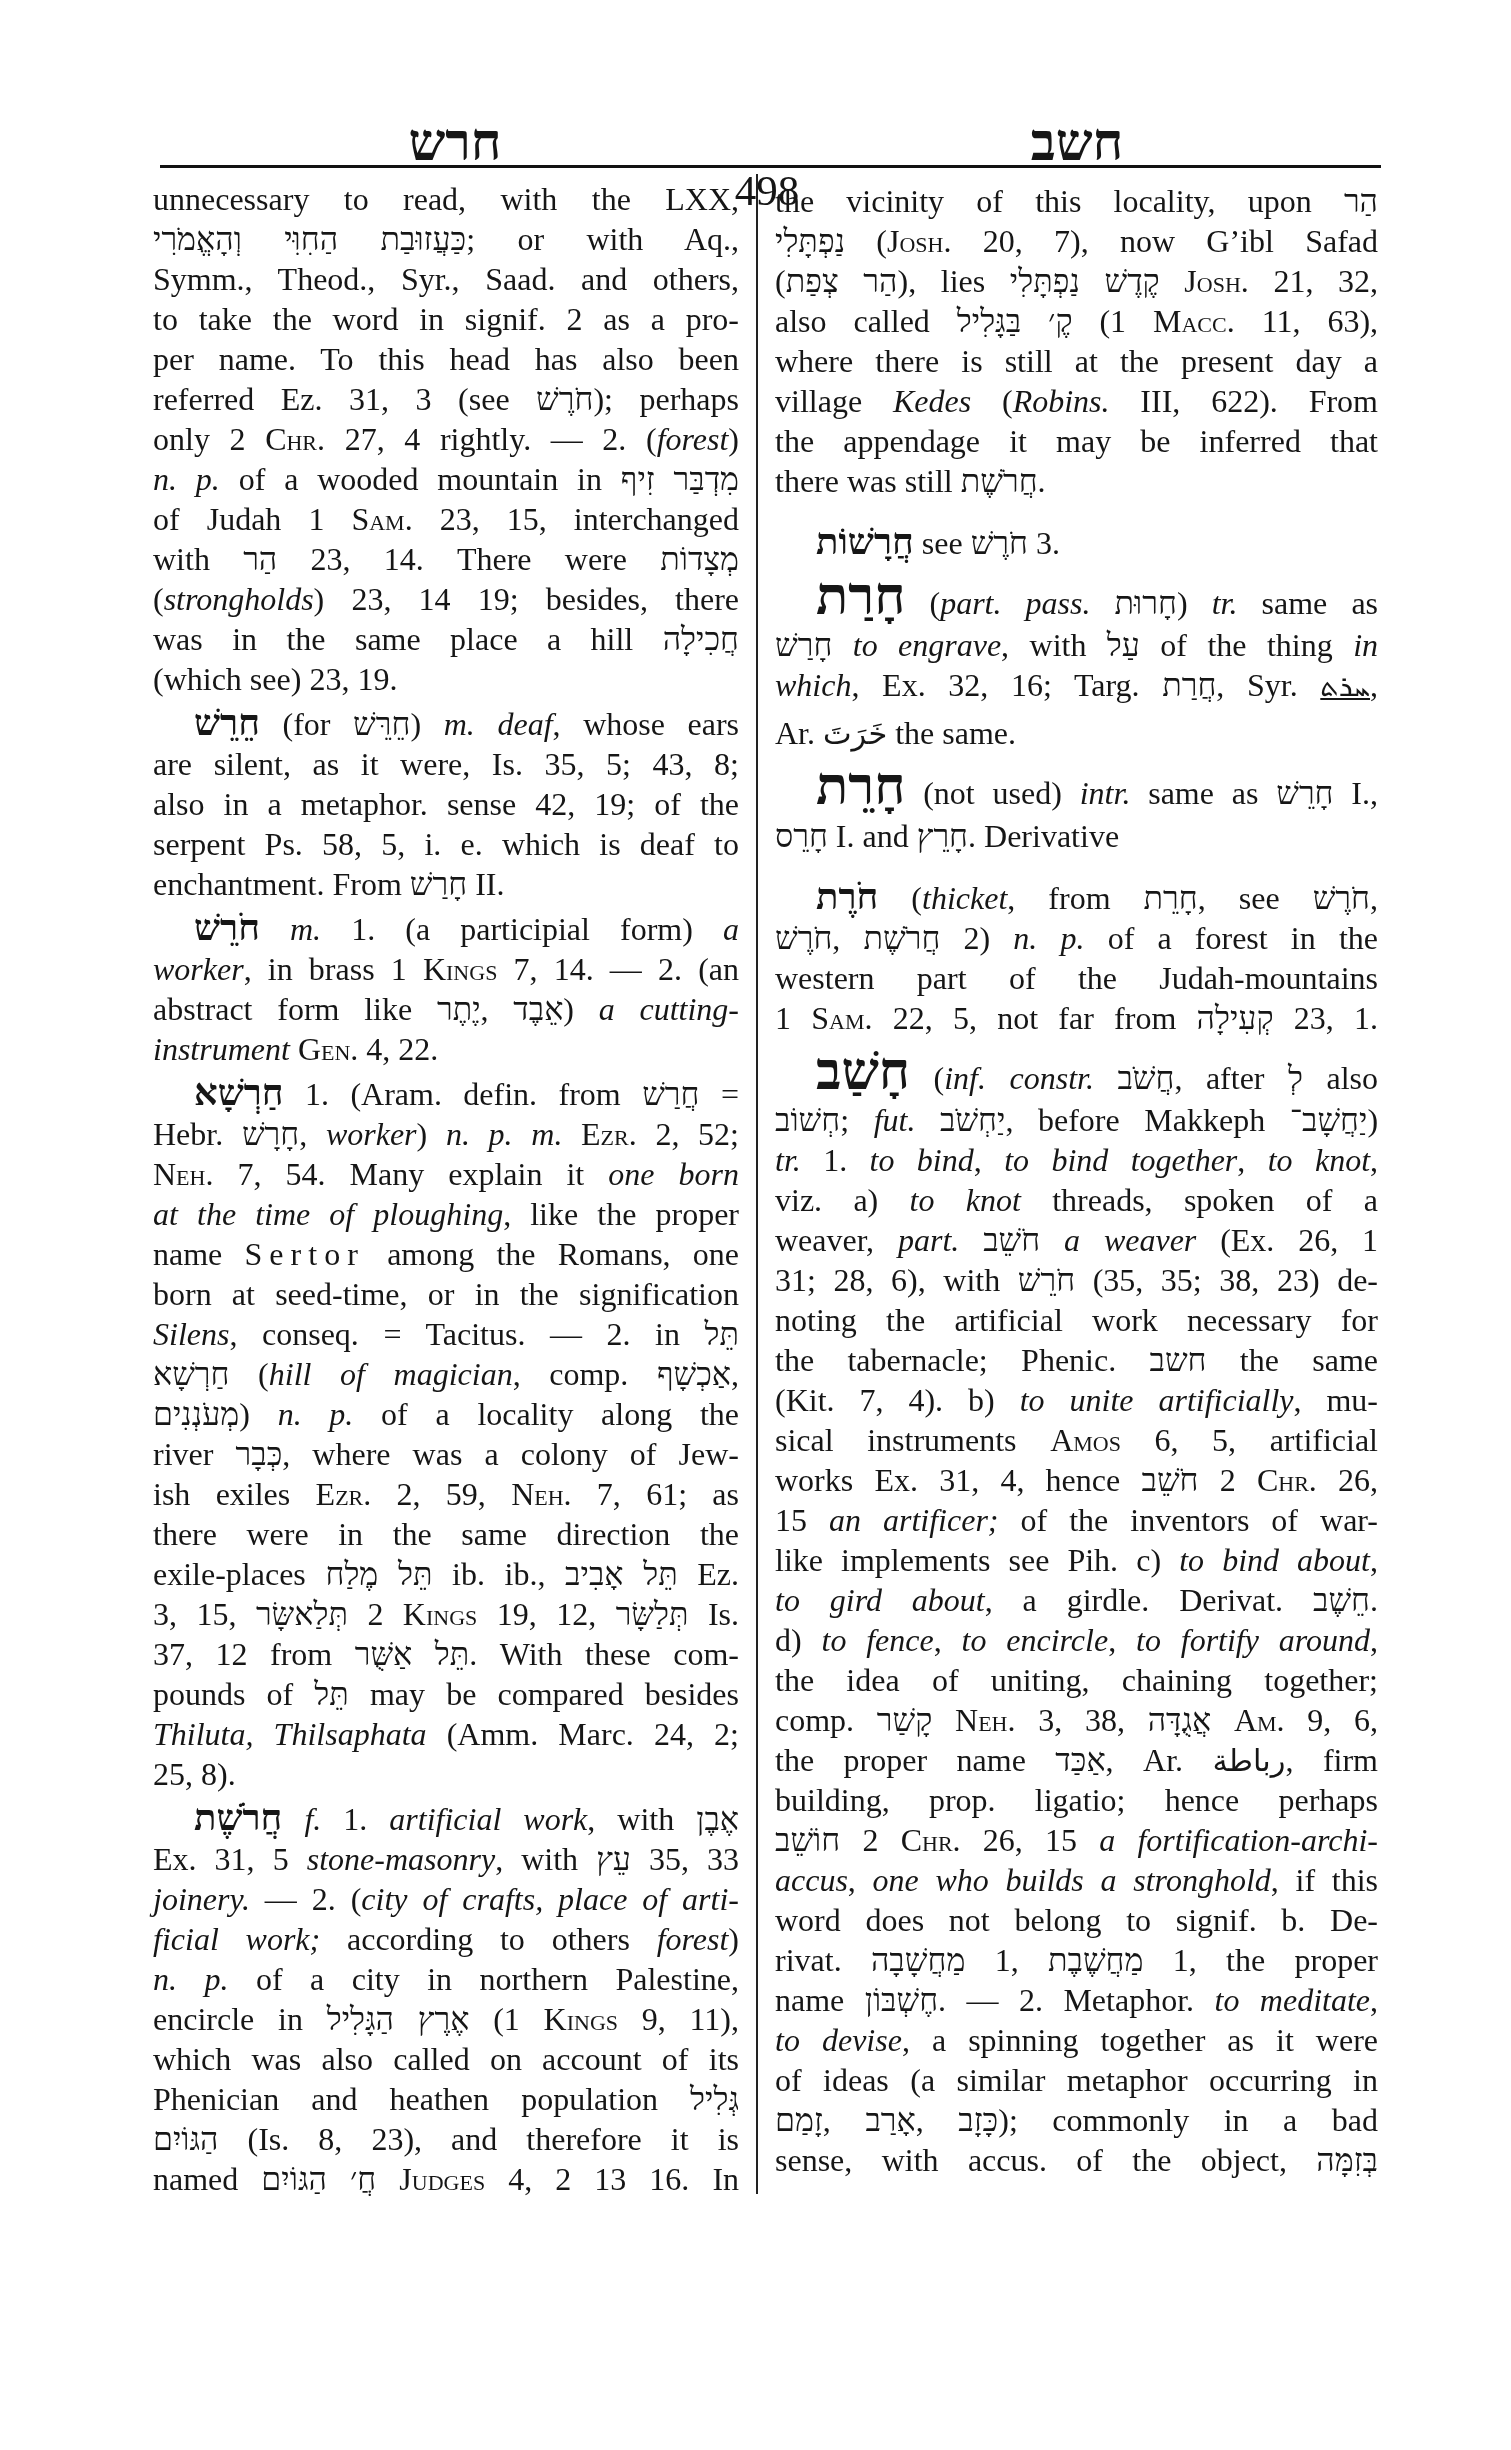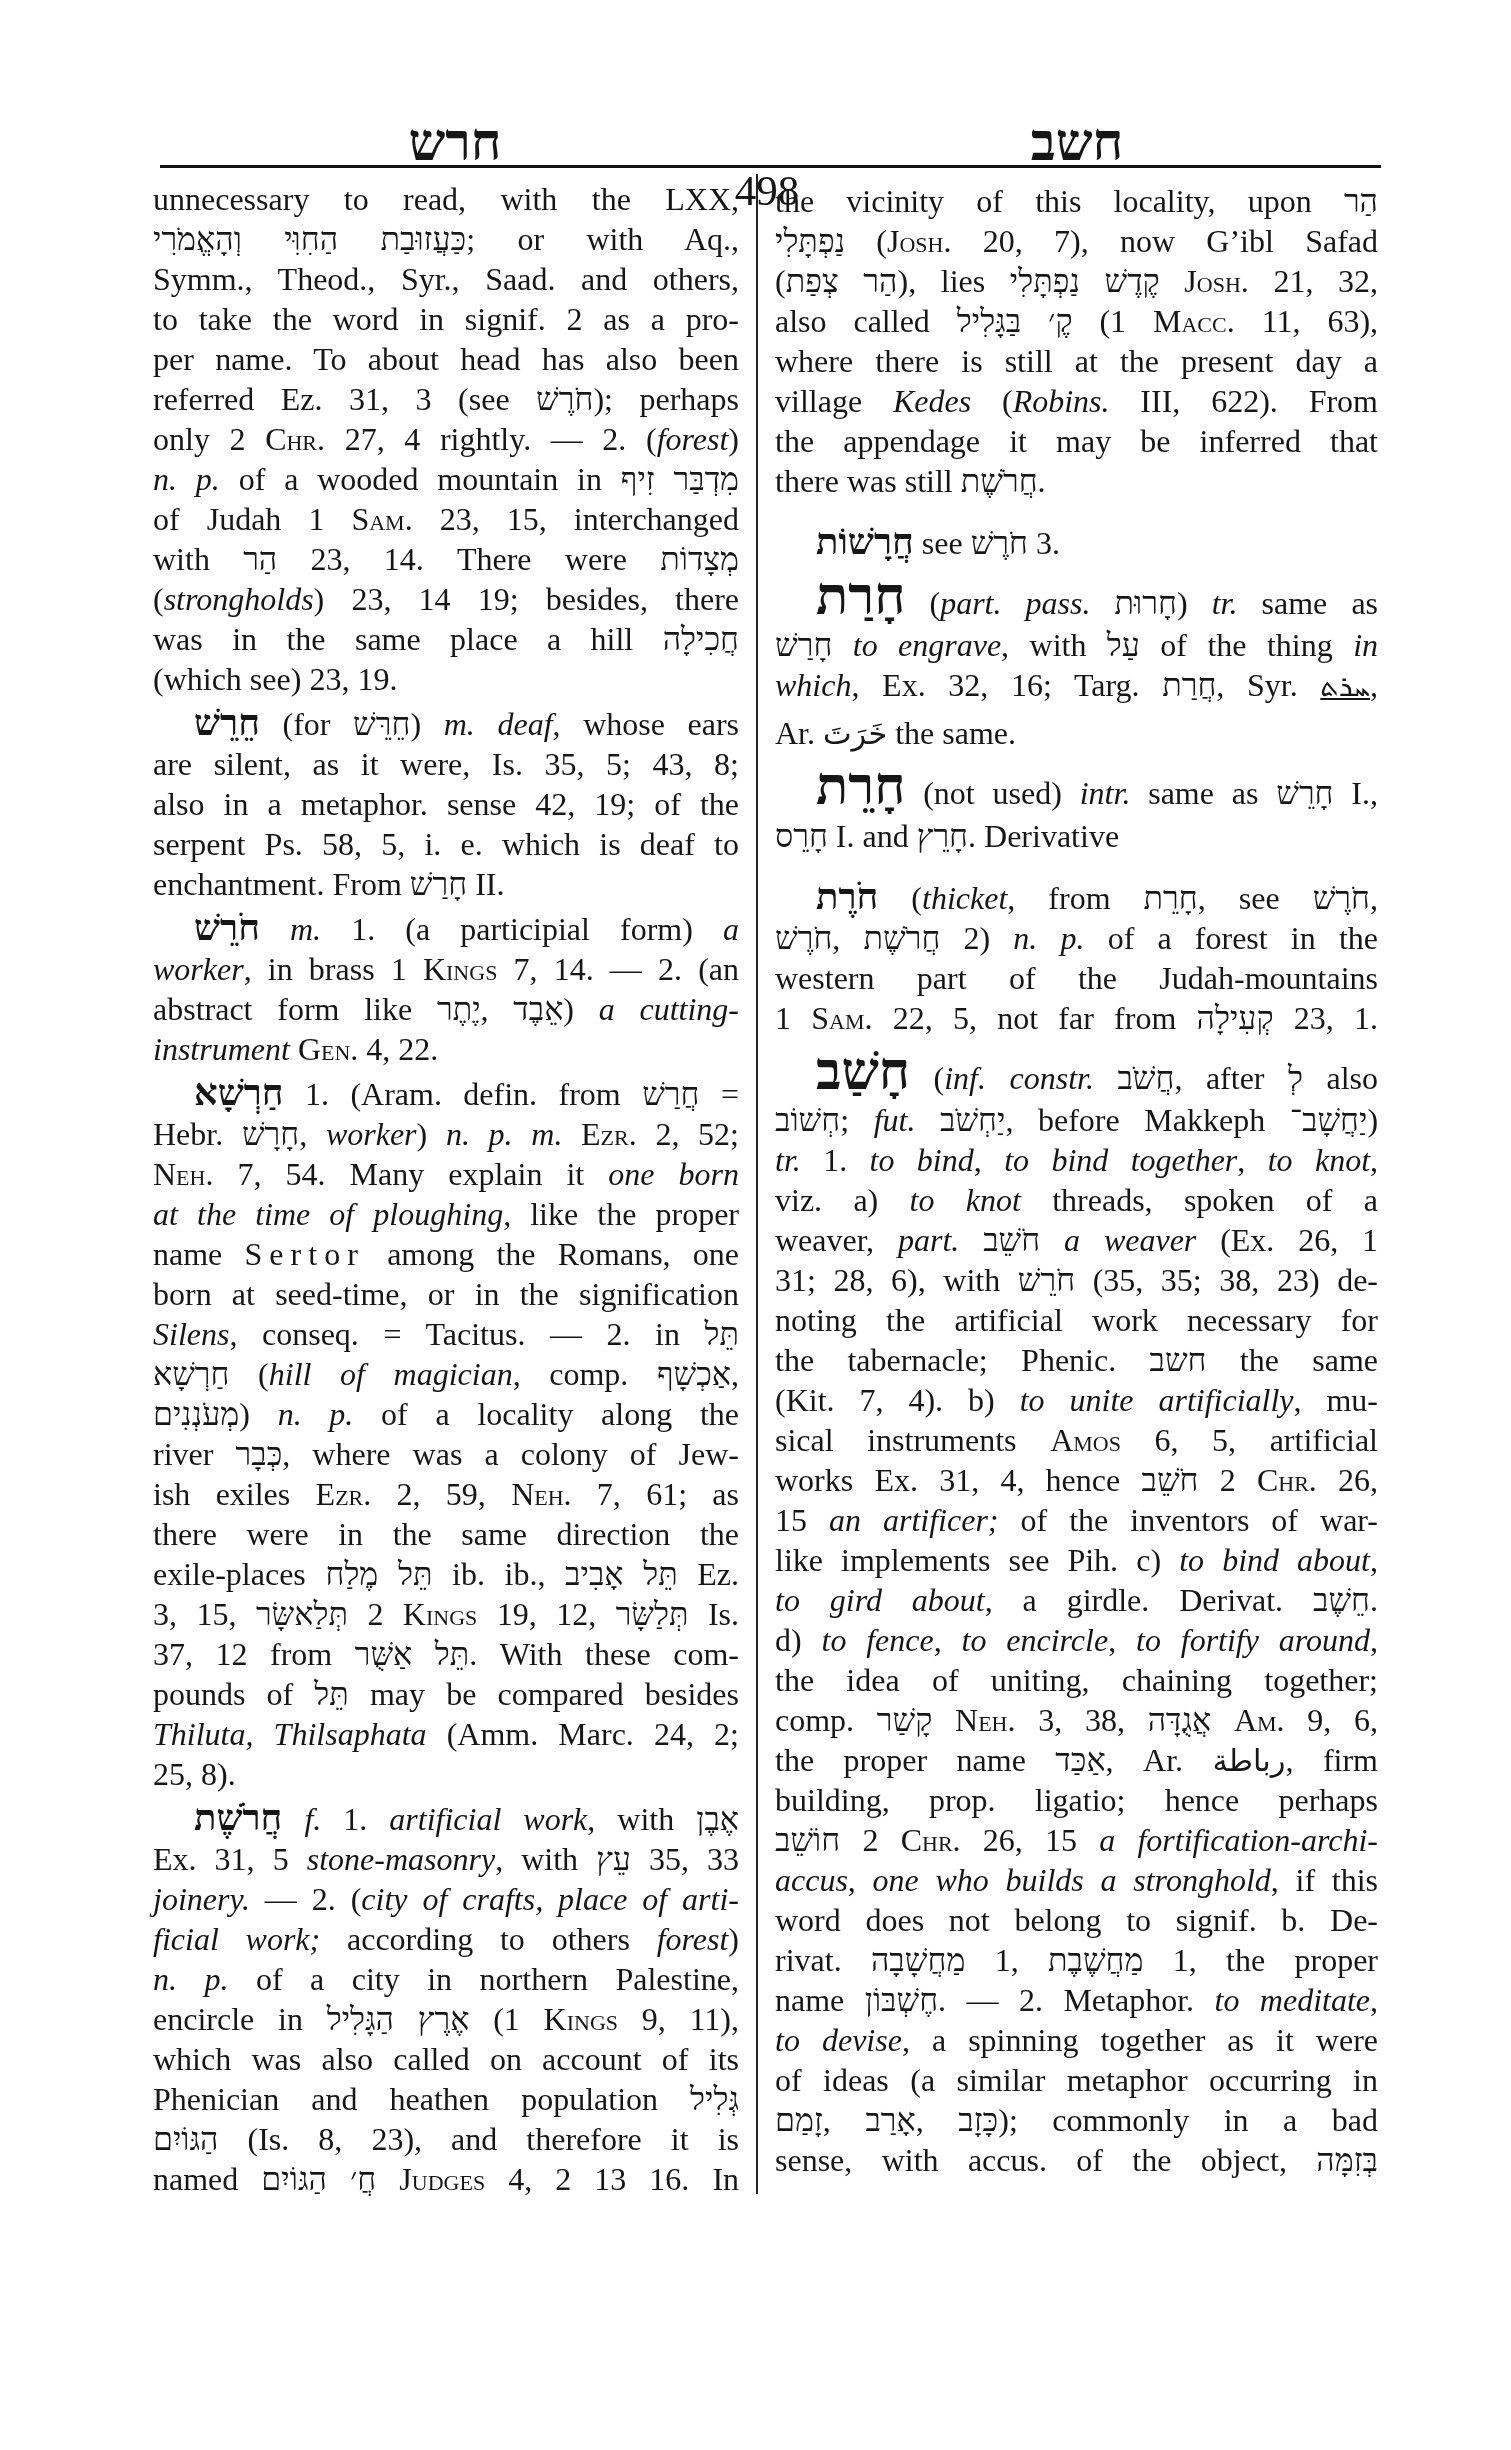--- a/index.html
+++ b/index.html
@@ -59,21 +59,21 @@
   <div class="gw gw-right" dir="rtl">חשב</div>
 
   <div class="rule"></div>
   <div class="divider"></div>
 
   <div class="col col-left">
       <div class="line"><span class="r">unnecessary to read, with the LXX,</span></div>
       <div class="line"><span class="he" dir="rtl">כַּעֲזוּבַת הַחִוִּי וְהָאֱמֹרִי</span><span class="r">; or with Aq.,</span></div>
       <div class="line"><span class="r">Symm., Theod., Syr., Saad. and others,</span></div>
       <div class="line"><span class="r">to take the word in signif. 2 as a pro-</span></div>
-      <div class="line"><span class="r">per name. To about head has also been</span></div>
+      <div class="line"><span class="r">per name. To this head has also been</span></div>
       <div class="line"><span class="r">referred Ez. 31, 3 (see </span><span class="he" dir="rtl">חֹרֶשׁ</span><span class="r">); perhaps</span></div>
       <div class="line"><span class="r">only 2 </span><span class="sc">Chr.</span><span class="r"> 27, 4 rightly. — 2. (</span><span class="i">forest</span><span class="r">)</span></div>
       <div class="line"><span class="i">n. p.</span><span class="r"> of a wooded mountain in </span><span class="he" dir="rtl">מִדְבַּר זִיף</span></div>
       <div class="line"><span class="r">of Judah 1 </span><span class="sc">Sam.</span><span class="r"> 23, 15, interchanged</span></div>
       <div class="line"><span class="r">with </span><span class="he" dir="rtl">הַר</span><span class="r"> 23, 14. There were </span><span class="he" dir="rtl">מְצָדוֹת</span></div>
       <div class="line"><span class="r">(</span><span class="i">strongholds</span><span class="r">) 23, 14 19; besides, there</span></div>
       <div class="line"><span class="r">was in the same place a hill </span><span class="he" dir="rtl">חֲכִילָה</span></div>
       <div class="line end"><span class="r">(which see) 23, 19.</span></div>
       <div class="line entry"><span class="hw" dir="rtl">חֵרֵשׁ</span><span class="r"> (for </span><span class="he" dir="rtl">חֵרֵּשׁ</span><span class="r">) </span><span class="i">m. deaf</span><span class="r">, whose ears</span></div>
       <div class="line"><span class="r">are silent, as it were, Is. 35, 5; 43, 8;</span></div>

